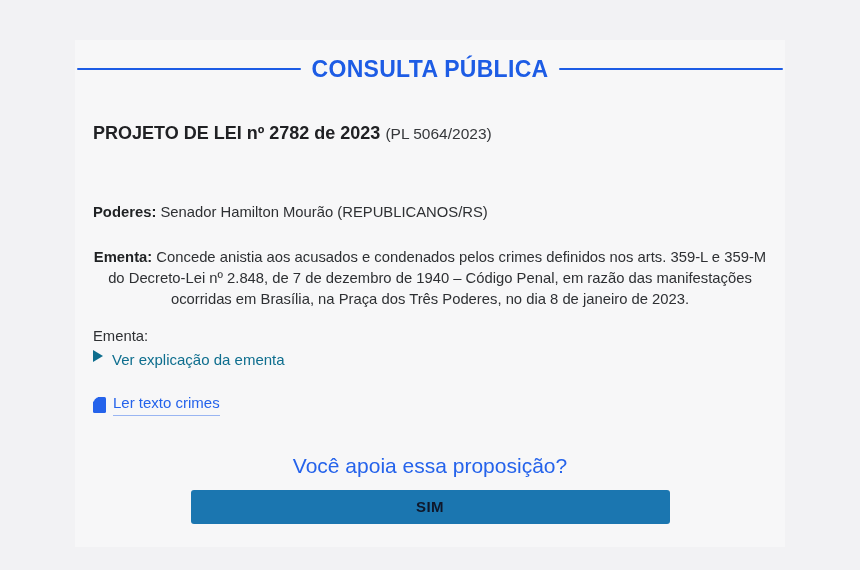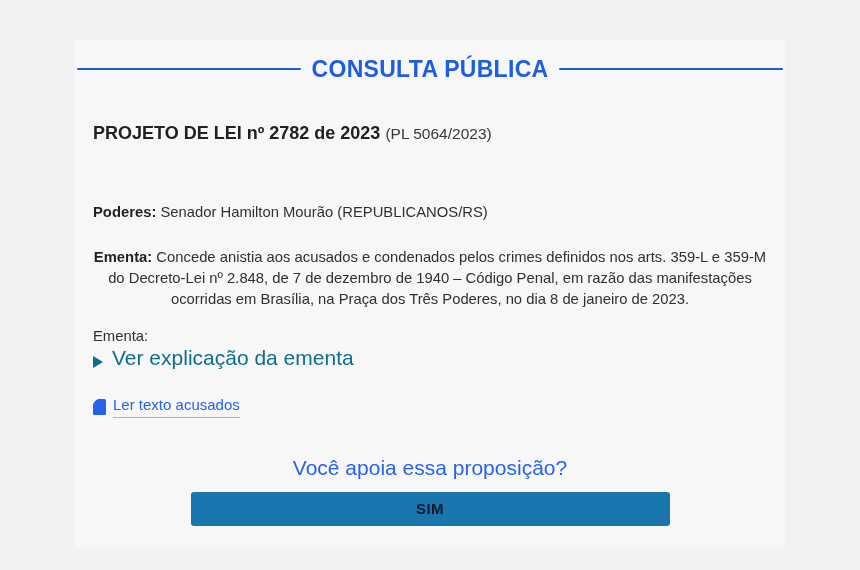--- a/index.html
+++ b/index.html
@@ -23,21 +23,21 @@
   }
   .content { padding: 0 18px; }
   .bill-heading { margin: 40px 0 0; font-size: 18px; line-height: 22px; font-weight: bold; color: var(--heading-text, #202124); }
   .bill-heading .ref { font-weight: normal; font-size: 15.5px; color: #36383b; }
   .authorship { margin: 57px 0 0; font-size: 14.8px; line-height: 20px; color: var(--body-text, #2e3033); }
   .authorship b, .ementa b { font-weight: bold; color: #1f2123; }
   .ementa { margin: 25px 0 8px; font-size: 14.8px; line-height: 21px; color: var(--body-text, #2e3033); max-width: 684px; text-align: center; }
   .ementa-caption { margin: 16px 0 0; font-size: 14.8px; line-height: 20px; color: var(--body-text, #2e3033); }
   .explanation-row { margin-top: 2px; }
   .explanation-link {
-    display: inline-flex; align-items: flex-end; font-size: 21px; line-height: 20px;
+    display: inline-flex; align-items: flex-start; font-size: 15px; line-height: 20px;
     color: var(--teal-link, #0e6e8e); text-decoration: none; cursor: pointer;
   }
   .play-icon {
     width: 0; height: 0; display: inline-block;
     border-left: 10px solid var(--teal-link, #0e6e8e);
     border-top: 6px solid transparent; border-bottom: 6px solid transparent;
     margin-right: 9px;
   }
   .initial-link-row { margin-top: 23px; }
   .initial-link {
@@ -93,21 +93,21 @@
         <span>Ver explicação da ementa</span>
       </a>
     </div>
 
     <div class="initial-link-row">
       <a class="initial-link">
         <svg class="doc-icon" width="13" height="16" viewBox="0 0 13 16" aria-hidden="true">
           <path d="M5 0 H11.5 Q13 0 13 1.5 V14.5 Q13 16 11.5 16 H1.5 Q0 16 0 14.5 V5 Z" fill="#2563eb"></path>
           <path d="M3.9 0.4 V3.6 H0.7 Z" fill="#2563eb"></path>
         </svg>
-        <span class="label">Ler texto acusados</span>
+        <span class="label">Ler texto crimes</span>
       </a>
     </div>
 
     <p class="question">Você apoia essa proposição?</p>
 
     <div class="buttons">
       <button class="btn btn-yes">SIM</button>
     </div>
 
   </div>

